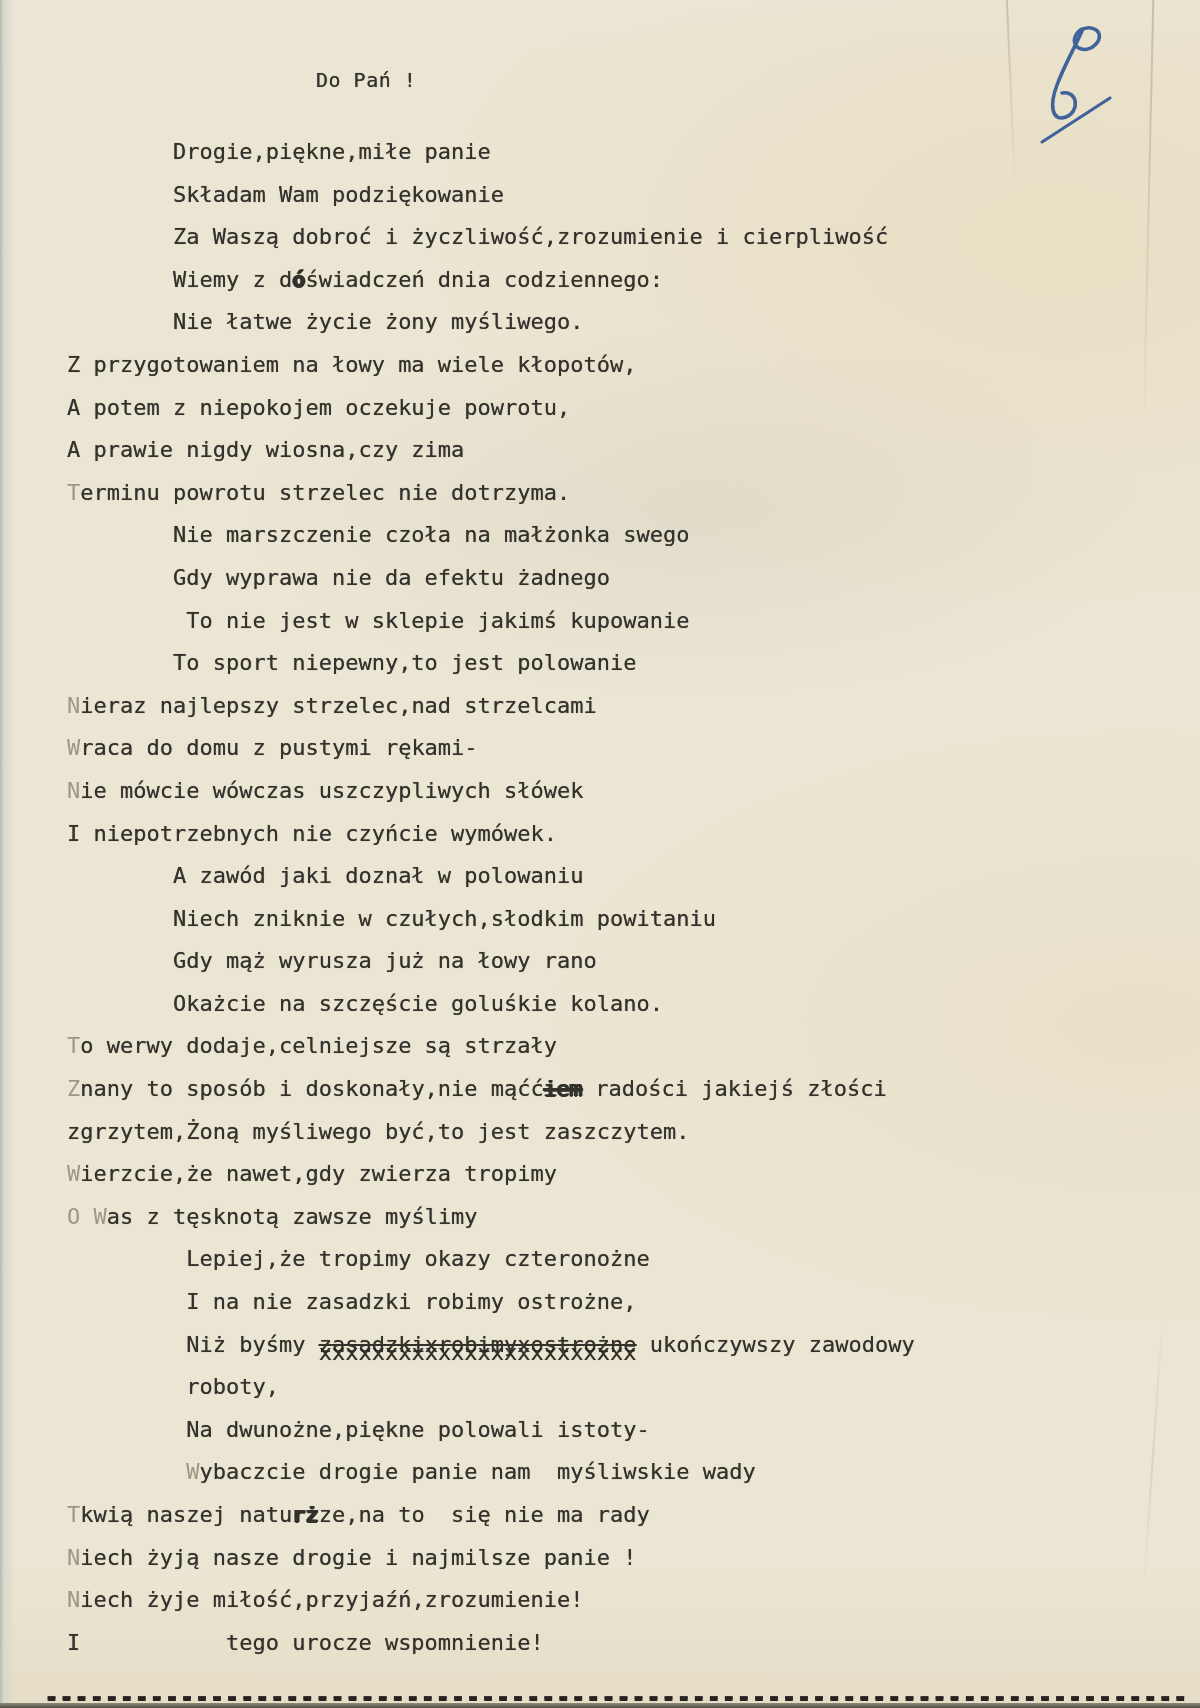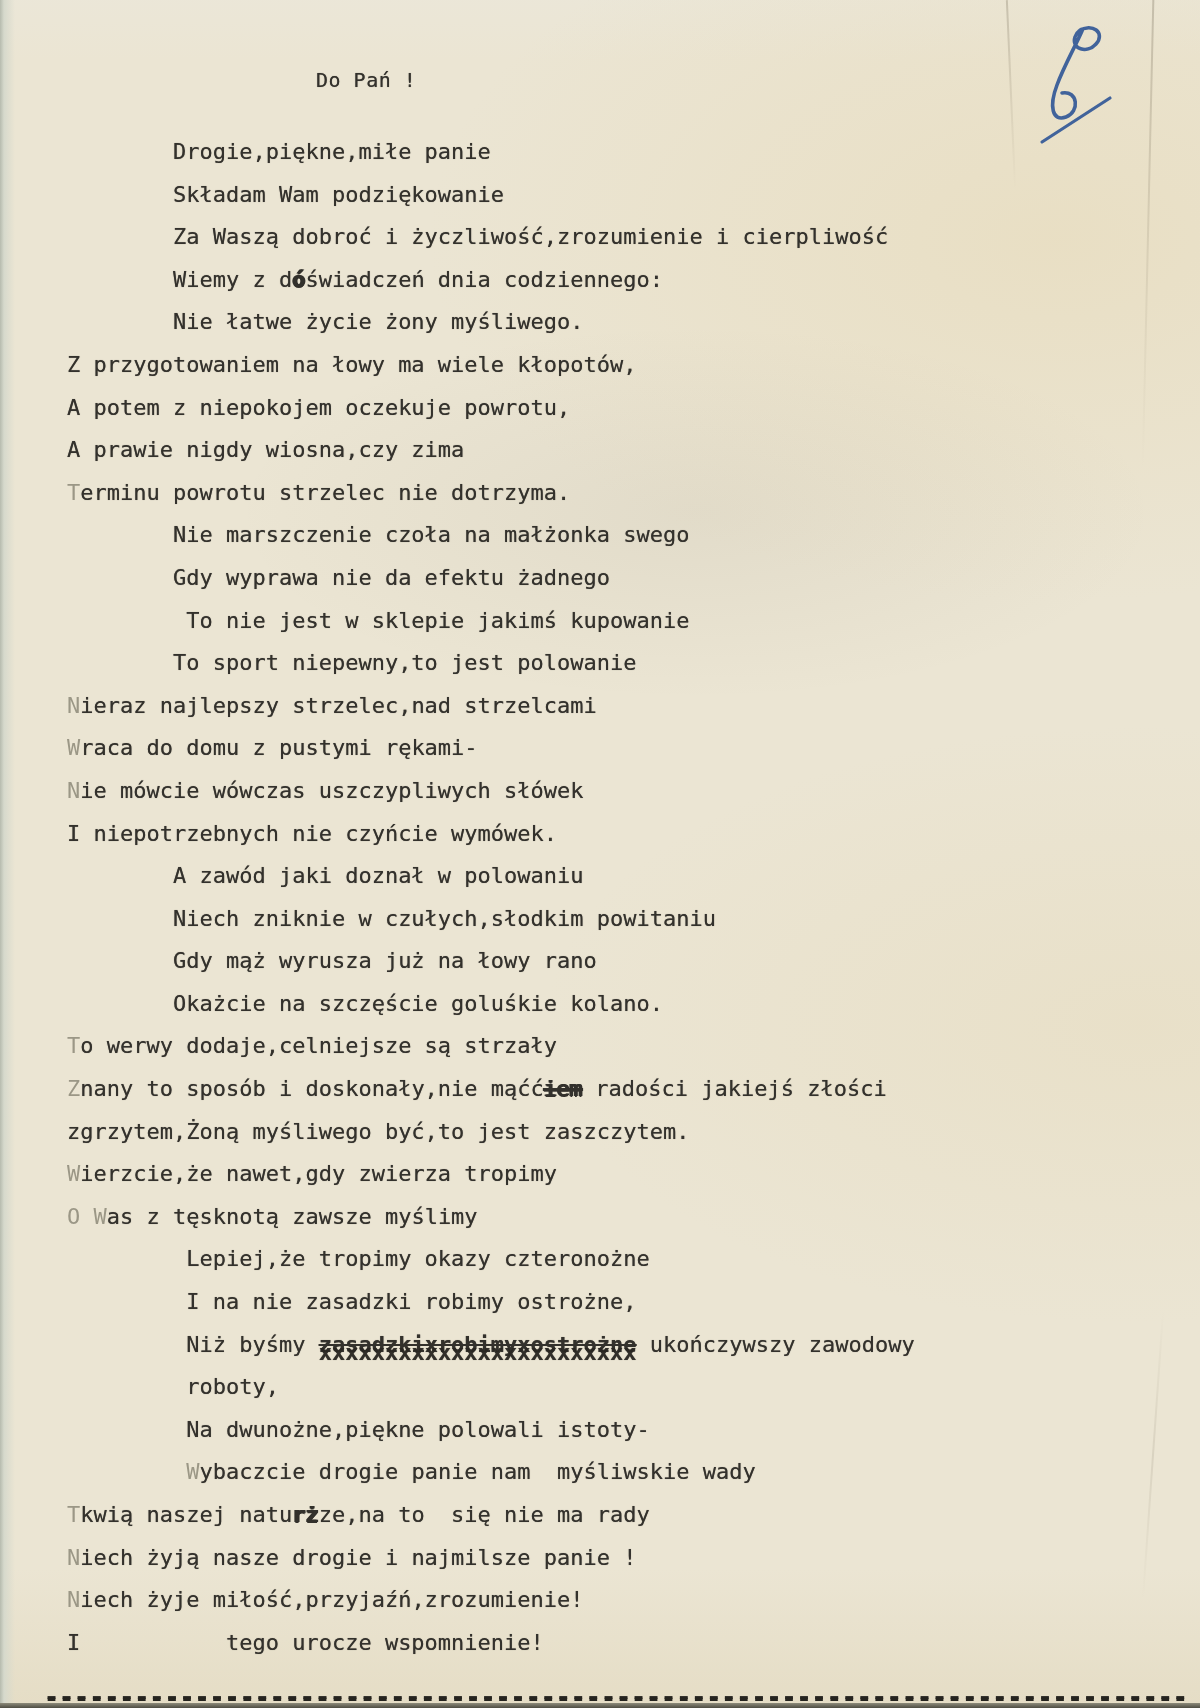--- a/index.html
+++ b/index.html
@@ -36,21 +36,21 @@
   .poem{
     position:absolute;left:33px;top:131px;
     font-size:22px;line-height:42.6px;color:#33312c;
     white-space:pre;text-shadow:0 0 .7px rgba(45,43,38,.7);margin-left:34px;
   }
   .line{height:42.6px;}
   .faded{color:#9b9786;text-shadow:none;}
   .blot{font-weight:bold;text-shadow:1px 0 #33312c,-1px 0 #33312c,0 .7px #33312c;}
   .blotx{font-weight:normal;text-decoration:line-through;text-decoration-thickness:3px;
     text-shadow:1px 0 #33312c,-1px 0 #33312c,0 .7px #33312c;letter-spacing:-.5px;}
-  .xover{position:relative;font-weight:bold;text-decoration:line-through;text-decoration-thickness:2px;}
+  .xover{position:relative;font-weight:normal;text-decoration:line-through;text-decoration-thickness:2px;}
   .xover::after{content:attr(data-x);position:absolute;left:0;top:0;color:rgba(40,38,33,.85);}
   .divider{
     position:absolute;left:44px;top:1682px;
     font-size:25px;font-weight:bold;color:#25241f;letter-spacing:0;
     text-shadow:0 2.5px #25241f, 0 0 .7px rgba(45,43,38,.8);
     white-space:pre;transform:scaleY(.75);
   }
   .pen-mark{position:absolute;left:1022px;top:18px;}
 </style>
 </head>

